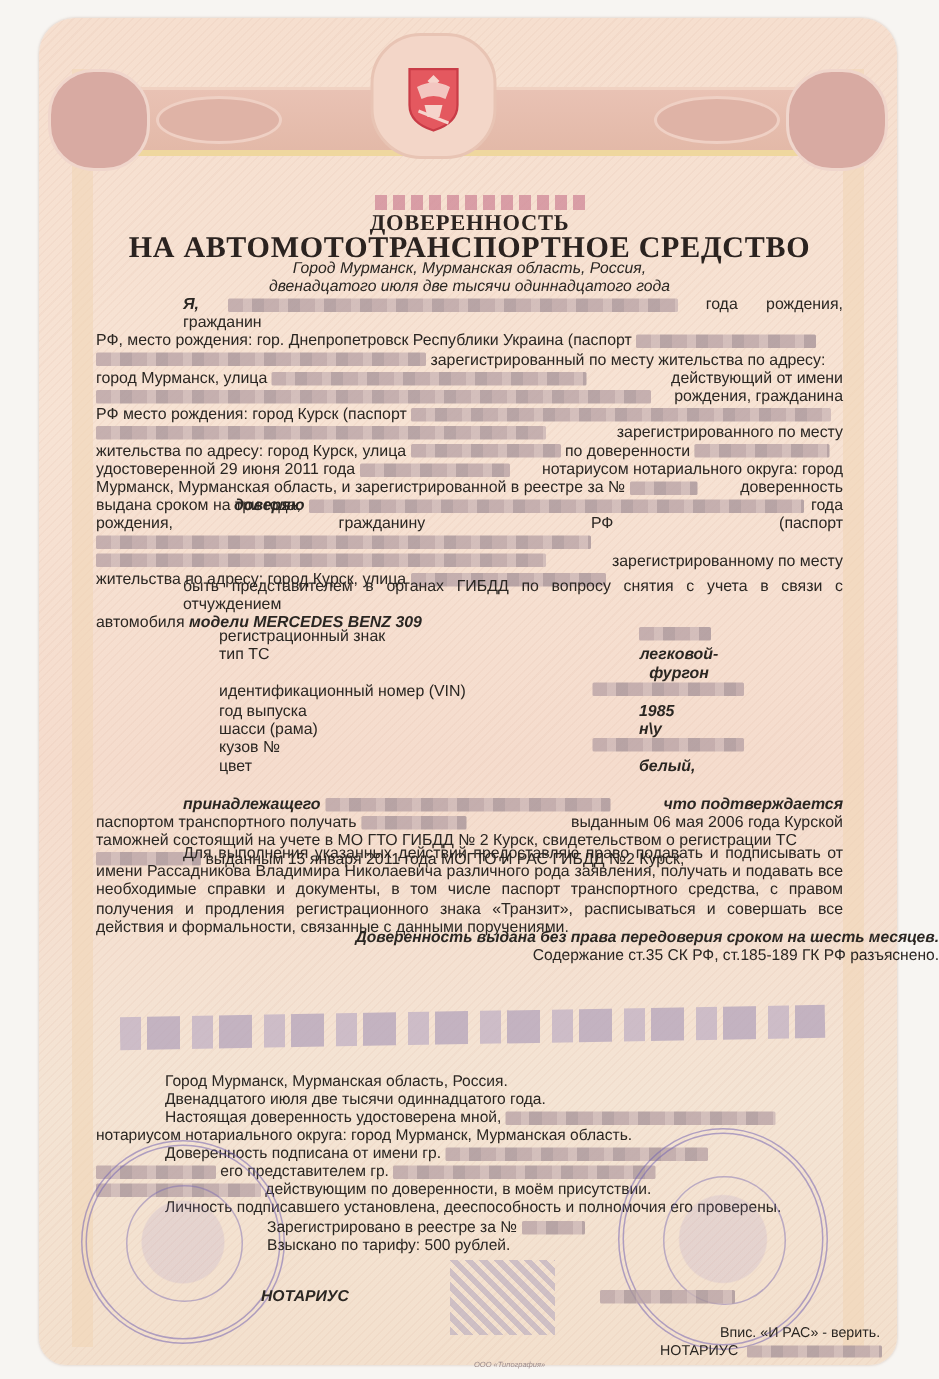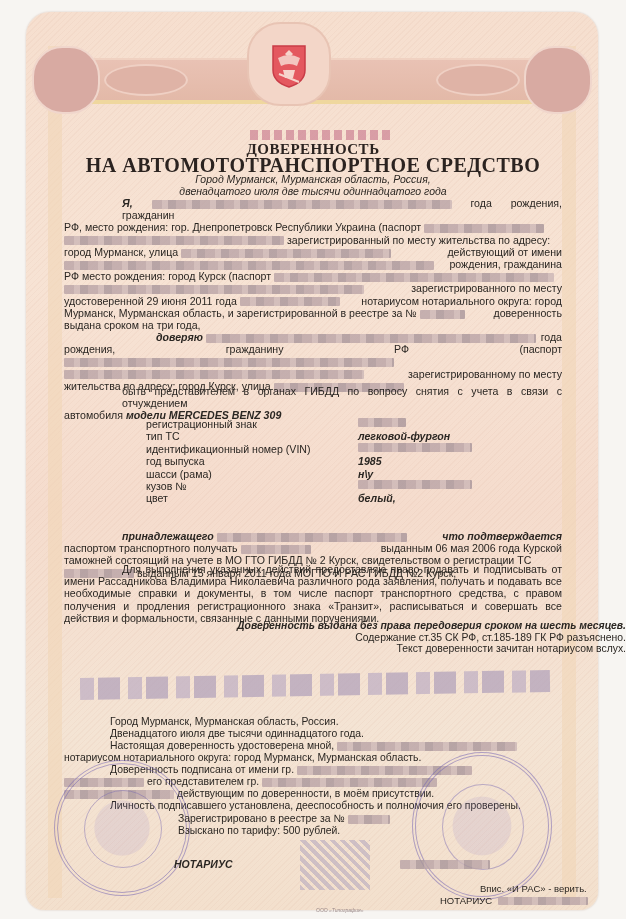--- a/index.html
+++ b/index.html
@@ -20,22 +20,22 @@
   .serial{position:absolute;left:250px;top:130px;width:140px;height:10px;background:repeating-linear-gradient(90deg,#cf8797 0 8px,transparent 8px 12px);opacity:.75;}
   .title{position:absolute;left:0;right:0;text-align:center;font-family:"Liberation Serif",serif;font-weight:bold;color:#2b2320;}
   .t1{top:141px;font-size:15px;letter-spacing:.5px;}
   .t2{top:154px;font-size:20px;letter-spacing:.5px;}
   .sub{position:absolute;left:0;right:0;text-align:center;font-style:italic;font-size:10.5px;line-height:12px;}
   .s1{top:173px;} .s2{top:185px;}
   .body-text{position:absolute;font-size:10.6px;line-height:12.2px;left:64px;width:498px;text-align:justify;}
   .blur{display:inline-block;height:9px;vertical-align:middle;background:repeating-linear-gradient(90deg,#b9a3a6 0 10px,#cbb6b6 10px 16px,#a8959a 16px 24px);opacity:.8;border-radius:1px;}
   .vehicle{position:absolute;left:146px;top:418px;width:350px;font-size:10.6px;line-height:12.4px;}
   .vrow{display:flex;}
-  .vlabel{width:212px;}
-  .vval{font-weight:bold;font-style:italic;}
+  .vlabel{width:280px;}
+  .vval{font-weight:bold;font-style:italic;text-align:center;}
   .center-block{position:absolute;left:0;right:0;text-align:right;font-size:10.4px;line-height:11.5px;}
   .sig-line{position:absolute;left:80px;top:674px;width:470px;height:22px;background:repeating-linear-gradient(90deg,#c0b0c4 0 14px,transparent 14px 18px,#b3a3bb 18px 40px,transparent 40px 48px);opacity:.75;transform:rotate(-1deg);}
   .stamp{position:absolute;width:150px;height:150px;border-radius:50%;border:4px double rgba(118,102,178,0.55);background:radial-gradient(circle,rgba(150,130,200,0.15) 0 30%,transparent 31%);}
   .stamp.left{left:54px;top:760px;width:128px;height:128px;}
   .stamp.right{left:412px;top:752px;width:132px;height:140px;}
   .stamp-inner{position:absolute;left:20%;top:20%;width:60%;height:60%;border-radius:50%;border:1px solid rgba(118,102,178,0.45);}
   .notary-label{position:absolute;font-weight:bold;font-style:italic;font-size:10.5px;}
   .small{position:absolute;font-size:9.5px;}
   .scribble{position:absolute;background:repeating-linear-gradient(45deg,#b0a4bd 0 4px,transparent 4px 7px);opacity:.55;}
   .footer-print{position:absolute;left:316px;top:907px;font-size:5px;color:#9b8a8a;font-style:italic;}
@@ -72,20 +72,21 @@
 <div class="body-text" style="top:197px;">
   <div style="padding-left:58px;"><b><i>Я,</i></b>
     <span class="blur" style="width:300px;"></span>
     <span>года рождения, гражданин</span></div>
   <div><span>РФ, место рождения: гор. Днепропетровск Республики Украина (паспорт</span> <span class="blur" style="width:120px;"></span></div>
   <div><span class="blur" style="width:220px;"></span> <span>зарегистрированный по   месту жительства по адресу:</span></div>
   <div><span>город  Мурманск,  улица</span> <span class="blur" style="width:210px;"></span> <span style="float:right">действующий  от  имени</span></div>
   <div><span class="blur" style="width:370px;"></span> <span style="float:right">рождения,  гражданина</span></div>
   <div><span>РФ  место рождения: город Курск (паспорт</span> <span class="blur" style="width:280px;"></span></div>
   <div><span class="blur" style="width:300px;"></span> <span style="float:right">зарегистрированного по месту</span></div>
+  <div><span>жительства  по адресу: город Курск, улица</span> <span class="blur" style="width:100px;"></span> <span>по доверенности</span> <span class="blur" style="width:90px;"></span></div>
   <div><span>удостоверенной 29 июня 2011 года</span> <span class="blur" style="width:100px;"></span> <span style="float:right">нотариусом нотариального округа: город</span></div>
   <div><span>Мурманск, Мурманская область, и зарегистрированной в реестре за №</span> <span class="blur" style="width:45px;"></span> <span style="float:right">доверенность</span></div>
   <div><span>выдана сроком на три года,</span></div>
 </div>
 
 <div class="body-text" style="top:331px;">
   <div style="padding-left:92px;"><b><i>доверяю</i></b>
     <span class="blur" style="width:330px;"></span>
     <span style="float:right">года</span></div>
   <div><span>рождения,  гражданину РФ (паспорт</span> <span class="blur" style="width:330px;"></span></div>
@@ -136,21 +137,20 @@
   <div><span>паспортом  транспортного  получать</span> <span class="blur" style="width:70px;"></span> <span style="float:right">выданным  06  мая  2006  года  Курской</span></div>
   <div>таможней  состоящий  на учете в   МО ГТО ГИБДД № 2 Курск,    свидетельством о регистрации ТС</div>
   <div><span class="blur" style="width:70px;"></span> <span>выданным 15 января 2011 года МОГТО И РАС ГИБДД №2 Курск,</span></div>
 </div>
 
 <div class="body-text" style="top:563px;text-indent:58px;">Для выполнения указанных действий предоставляю право подавать и подписывать от имени Рассадникова Владимира Николаевича различного рода заявления, получать и подавать все необходимые справки и документы, в том числе паспорт транспортного средства, с правом получения и продления регистрационного знака «Транзит», расписываться и совершать все действия и формальности, связанные с данными поручениями.</div>
 
 <div class="center-block" style="top:620px;">
   <div style="font-weight:bold;font-style:italic;">Доверенность выдана без права передоверия сроком на шесть месяцев.</div>
   <div>Содержание ст.35 СК РФ, ст.185-189 ГК РФ разъяснено.</div>
-  <div>Текст  доверенности зачитан нотариусом вслух.</div>
 </div>
 
 <div class="sig-line"></div>
 
 <div class="body-text" style="top:716px;font-size:10.4px;line-height:12px;">
   <div style="padding-left:46px;">Город  Мурманск,  Мурманская область, Россия.</div>
   <div style="padding-left:46px;">Двенадцатого   июля две   тысячи   одиннадцатого   года.</div>
   <div style="padding-left:46px;"><span>Настоящая  доверенность  удостоверена мной,</span> <span class="blur" style="width:180px;"></span></div>
   <div>нотариусом нотариального округа:  город Мурманск, Мурманская область.</div>
   <div style="padding-left:46px;"><span>Доверенность подписана от имени гр.</span> <span class="blur" style="width:175px;"></span></div>

